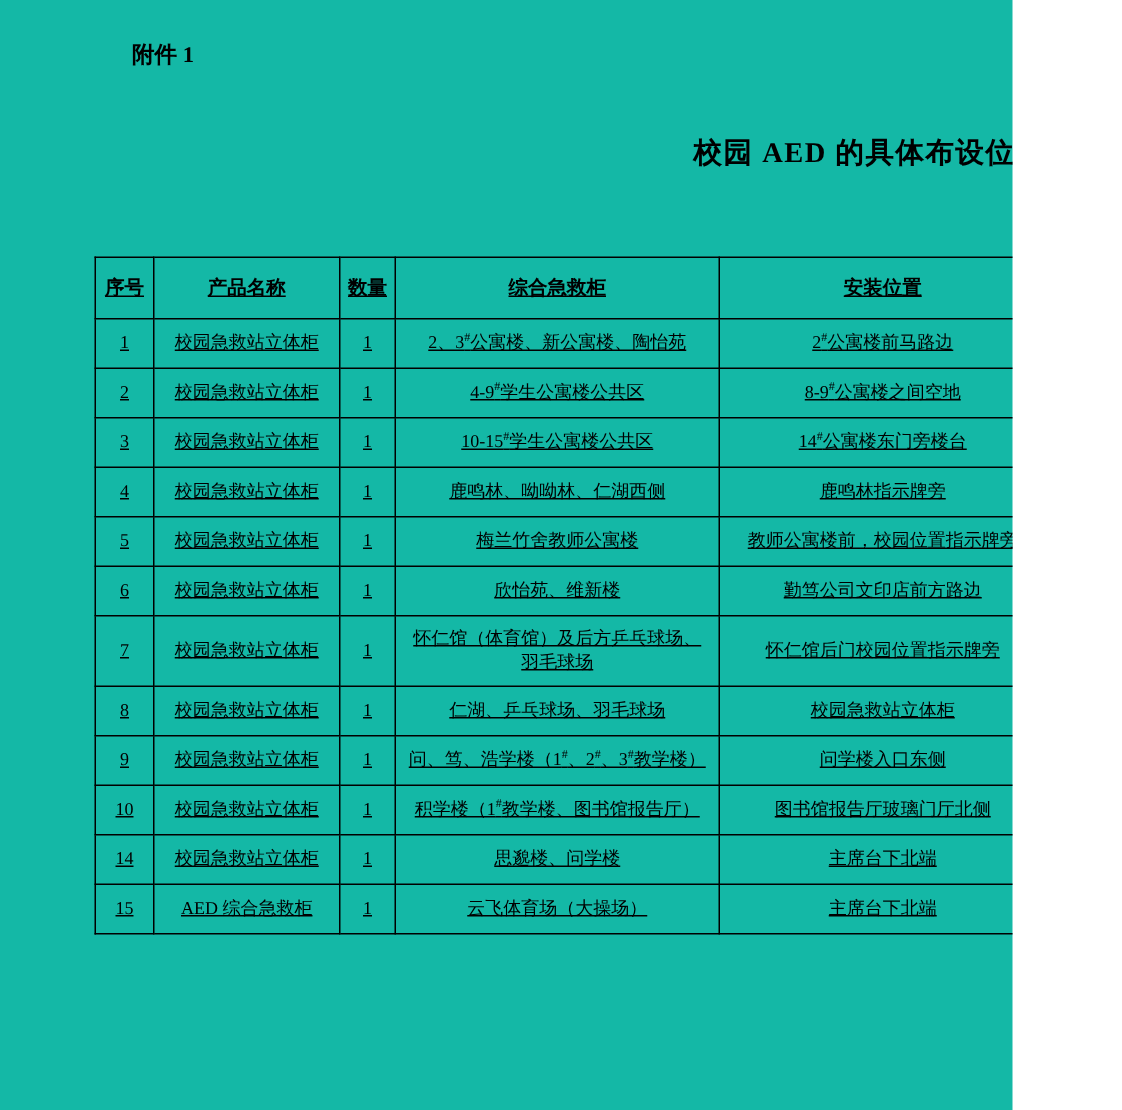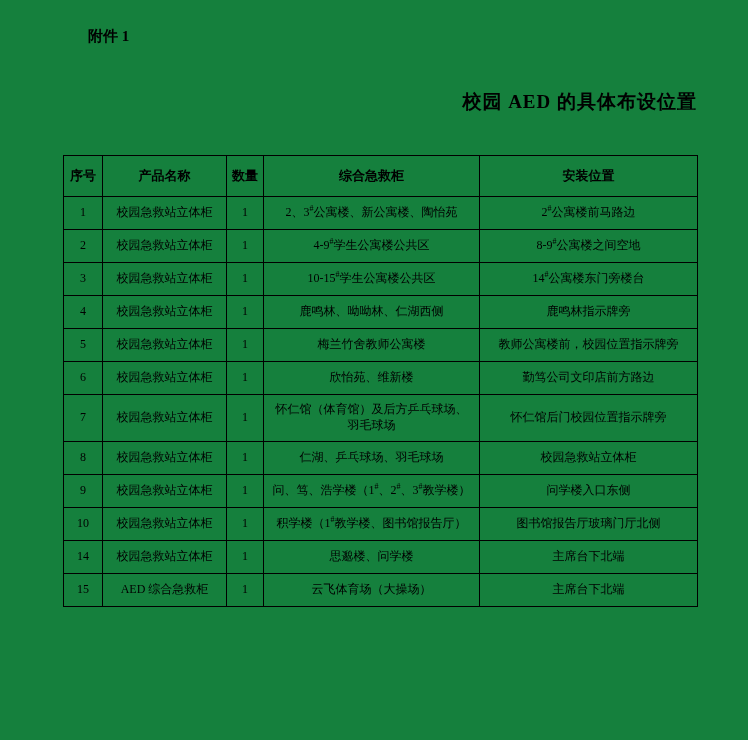--- a/index.html
+++ b/index.html
@@ -2,23 +2,23 @@
 <html><head>
 <meta charset="utf-8">
 <style>
   html, body {
     margin: 0;
     padding: 0;
     background: #ffffff;
   }
   .page {
     position: relative;
-    width: 748px;
+    width: 675px;
     height: 740px;
-    background: #15803d;
+    background: #14b8a6;
     color: #000000;
     font-family: "Liberation Serif", "DejaVu Serif", serif;
     overflow: hidden;
   }
   .attachment-label {
     position: absolute;
     left: 88px;
     top: 27px;
     font-size: 15px;
     font-weight: bold;
@@ -31,24 +31,25 @@
     width: 634px;
     text-align: right;
     font-size: 19px;
     font-weight: bold;
     letter-spacing: 1px;
     white-space: nowrap;
   }
   table.aed-table {
     position: absolute;
     left: 63px;
-    top: 155px;
+    top: 171px;
     width: 634px;
     border-collapse: collapse;
     table-layout: fixed;
+    text-decoration: underline;
   }
   .aed-table th, .aed-table td {
     border: 1px solid #000000;
     text-align: center;
     vertical-align: middle;
     padding: 1px 2px;
     font-size: 12px;
     line-height: 1.3;
     overflow: hidden;
   }

